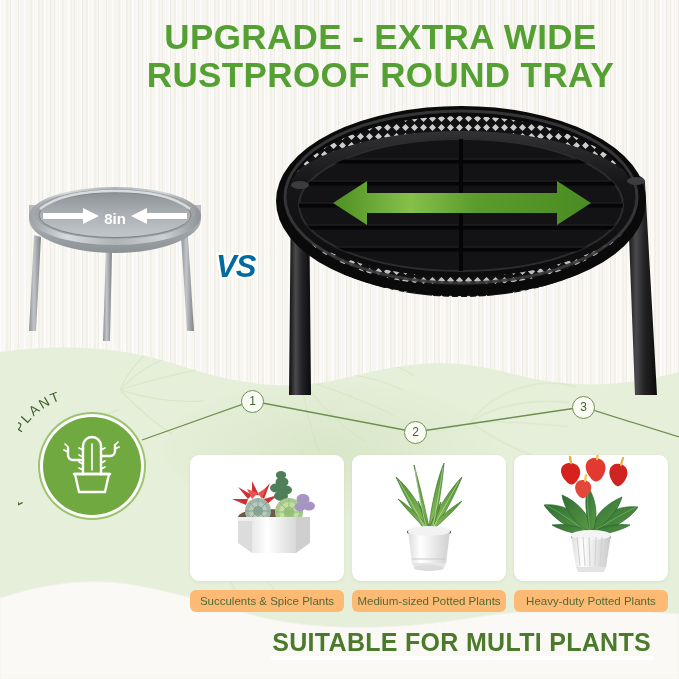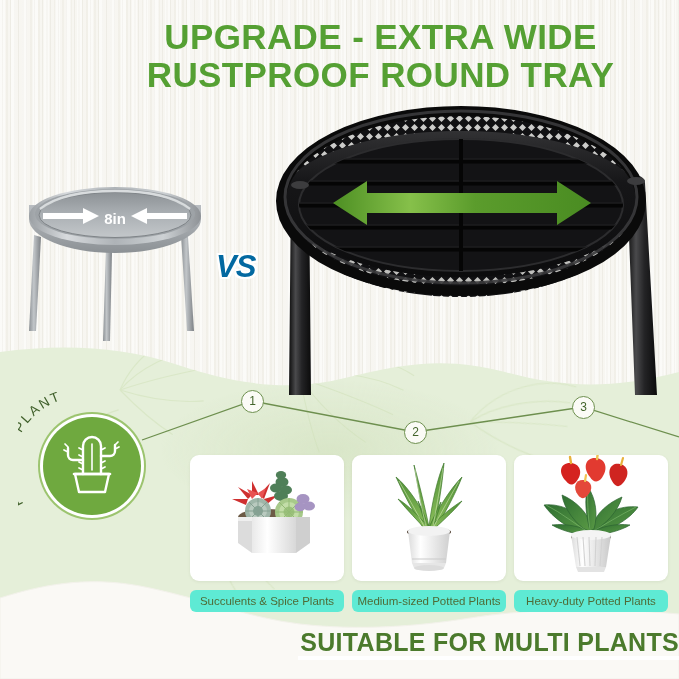--- a/index.html
+++ b/index.html
@@ -97,30 +97,30 @@
     background:#ffffff;border-radius:9px;
     box-shadow:0 1px 3px rgba(90,110,70,.10);
   }
   .card.c1{left:190px;}
   .card.c2{left:352px;}
   .card.c3{left:514px;}
   .card-art{position:absolute;inset:0;}
 
   .pill{
     position:absolute;top:590px;height:22px;
-    background:#5eead4;border-radius:6px;
+    background:#fdba74;border-radius:6px;
     color:#4f6b36;font-size:11.5px;line-height:22px;
     text-align:center;white-space:nowrap;
   }
   .pill.p1{left:190px;width:154px;}
   .pill.p2{left:352px;width:154px;}
   .pill.p3{left:514px;width:154px;}
 
   
-  .tagline-wrap{position:absolute;left:0;top:628px;width:679px;text-align:right;padding-right:0;box-sizing:border-box;}
+  .tagline-wrap{position:absolute;left:0;top:628px;width:679px;text-align:right;padding-right:28px;box-sizing:border-box;}
   .tagline{
     display:inline-block;position:relative;
     color:#4b7a2c;font-size:25px;font-weight:bold;letter-spacing:.3px;
   }
   .tagline .ul{
     position:absolute;left:-2px;right:-2px;bottom:-3px;height:4px;background:#ffffff;
   }
   .tagline span.txt{position:relative;z-index:2;}
 </style>
 </head>

